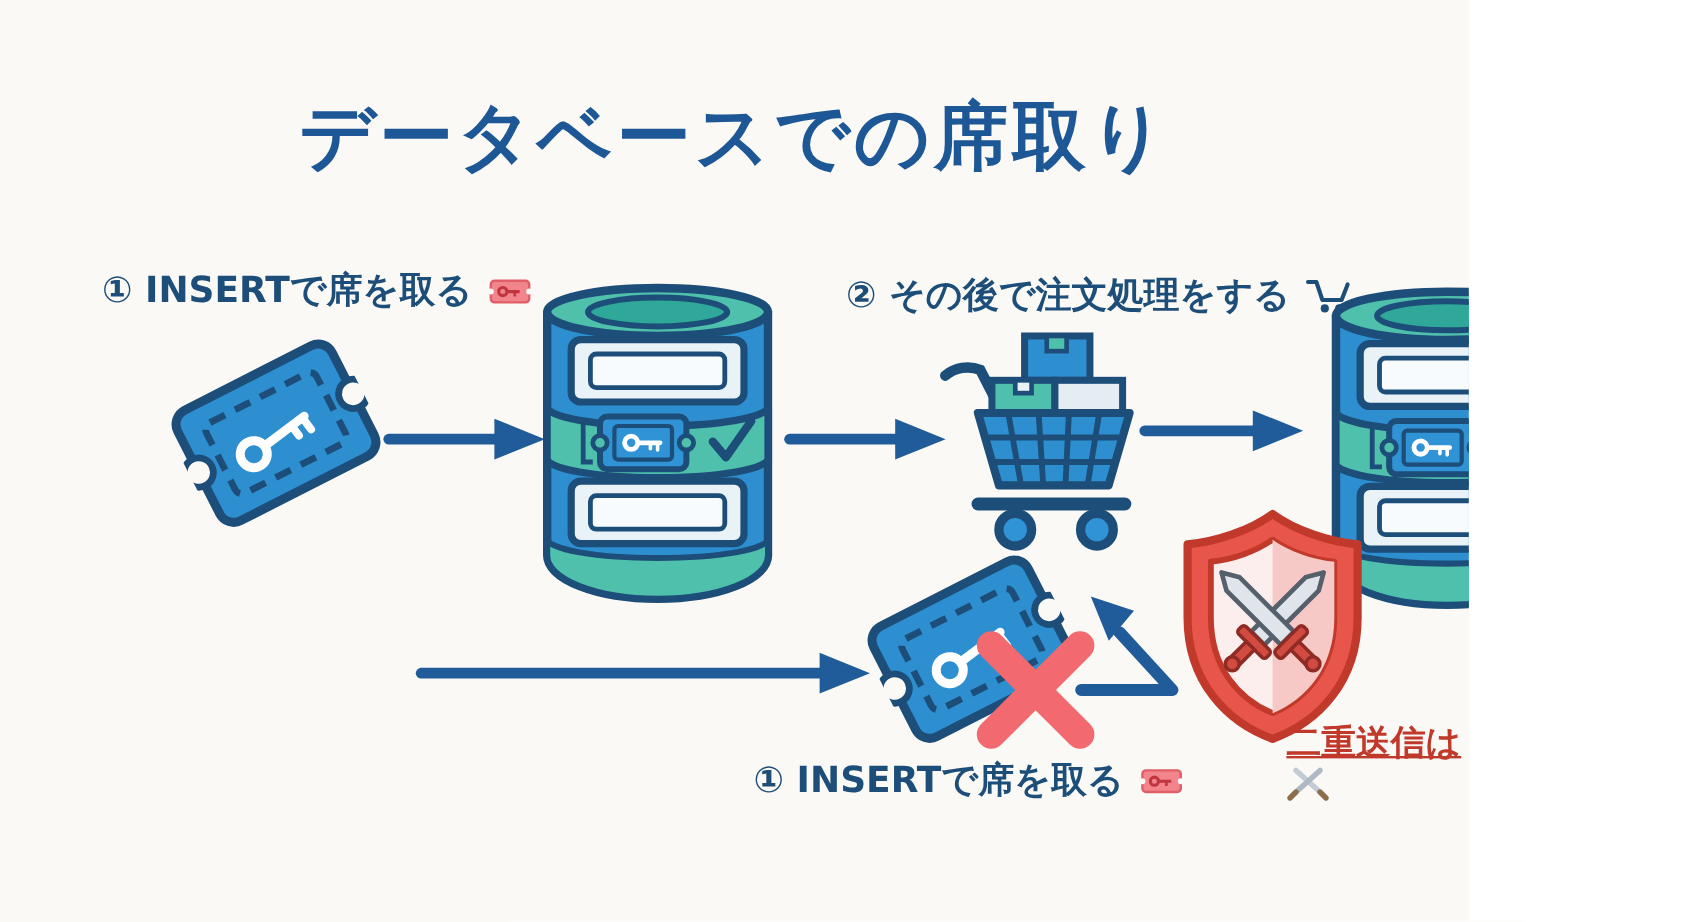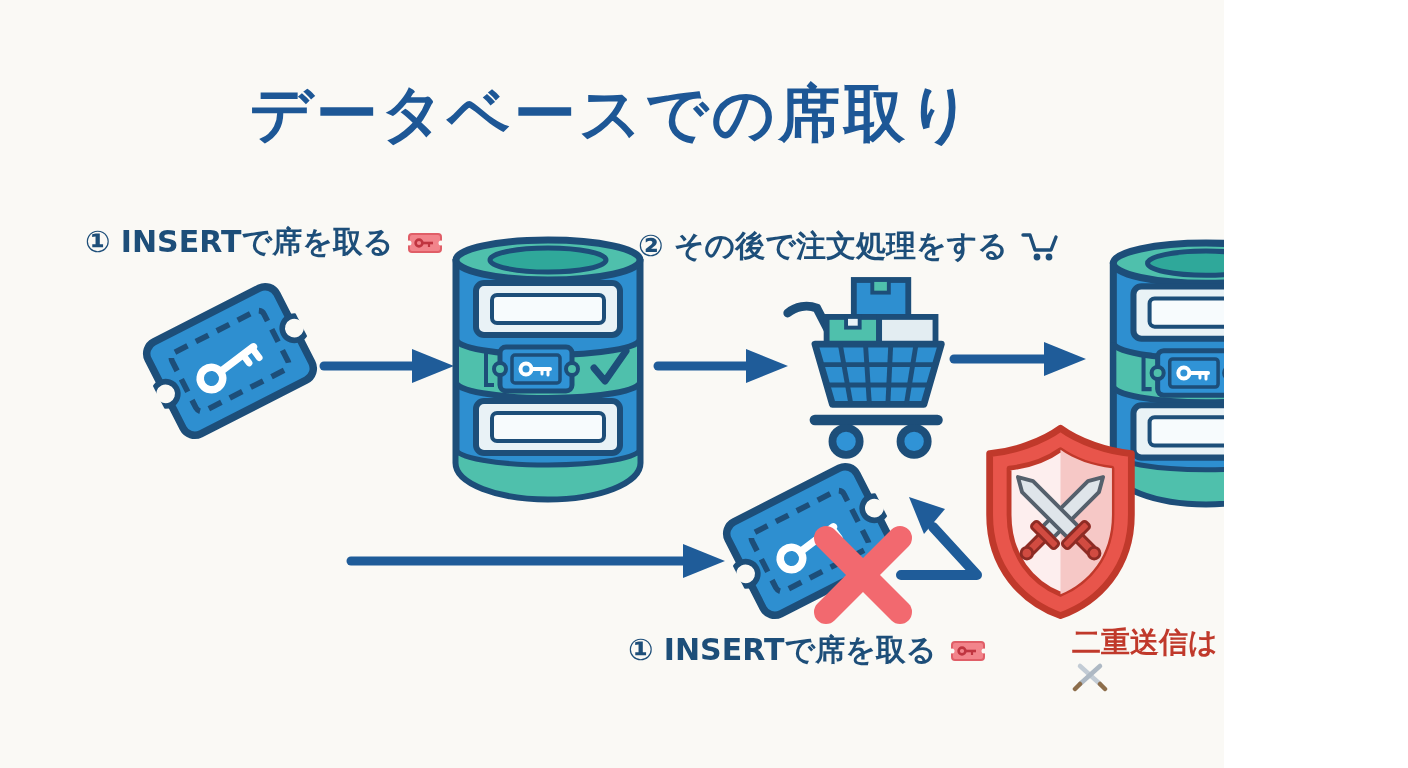--- a/index.html
+++ b/index.html
@@ -92,21 +92,21 @@
       <circle cx="78" cy="134" r="5.5" fill="none" stroke="#ffffff" stroke-width="4"></circle>
       <line x1="84" y1="134" x2="102" y2="134" stroke="#ffffff" stroke-width="4" stroke-linecap="round"></line>
       <line x1="94" y1="134" x2="94" y2="139" stroke="#ffffff" stroke-width="3" stroke-linecap="round"></line>
       <line x1="100" y1="134" x2="100" y2="140" stroke="#ffffff" stroke-width="3" stroke-linecap="round"></line>
       <polyline points="146,133 157,146 178,116" fill="none" stroke="#1d4e79" stroke-width="7" stroke-linecap="round" stroke-linejoin="round"></polyline>
       <rect x="28" y="166" width="144" height="52" rx="8" fill="#e9f2f6" stroke="#1d4e79" stroke-width="6"></rect>
       <rect x="44" y="178" width="112" height="28" rx="5" fill="#f7fbfd" stroke="#1d4e79" stroke-width="4"></rect>
     </svg>
   </div>
 
-  <div class="abs step-label" style="left:638px;top:226px;">
+  <div class="abs step-label" style="left:705px;top:226px;">
     <span>② その後で注文処理をする</span>
     <span>
       <svg width="42" height="34" viewBox="0 0 42 34">
         <path d="M3,5 H10 L15,20 H31 L36,7" fill="none" stroke="#1d4e79" stroke-width="3.4" stroke-linecap="round" stroke-linejoin="round"></path>
         <circle cx="17" cy="27" r="3.4" fill="#1d4e79"></circle>
         <circle cx="29" cy="27" r="3.4" fill="#1d4e79"></circle>
       </svg>
     </span>
   </div>
 
@@ -233,21 +233,21 @@
         <rect x="3" y="5" width="32" height="18" rx="3" fill="#f2848b" stroke="#e05e67" stroke-width="2"></rect>
         <circle cx="3" cy="14" r="2.5" fill="#faf9f5"></circle>
           <circle cx="35" cy="14" r="2.5" fill="#faf9f5"></circle>
         <circle cx="13" cy="14" r="3.4" fill="none" stroke="#c03540" stroke-width="2.6"></circle>
         <line x1="16" y1="14" x2="27" y2="14" stroke="#c03540" stroke-width="2.6"></line>
         <line x1="23" y1="14" x2="23" y2="18" stroke="#c03540" stroke-width="2.2"></line>
       </svg>
     </span>
   </div>
 
-  <div class="abs warning" style="left:1072px;top:624px;">
+  <div class="abs warning" style="left:1072px;top:600px;text-decoration:underline;">
     <div class="line">二重送信は</div>
     <div class="line">
       <span>
         <svg width="36" height="30" viewBox="0 0 36 30">
           <line x1="8" y1="4" x2="28" y2="22" stroke="#c3ccd5" stroke-width="4.5" stroke-linecap="round"></line>
           <line x1="28" y1="4" x2="8" y2="22" stroke="#aeb9c4" stroke-width="4.5" stroke-linecap="round"></line>
           <line x1="8" y1="22" x2="3" y2="27" stroke="#8d6e4b" stroke-width="4.5" stroke-linecap="round"></line>
           <line x1="28" y1="22" x2="33" y2="27" stroke="#8d6e4b" stroke-width="4.5" stroke-linecap="round"></line>
         </svg>
       </span>

